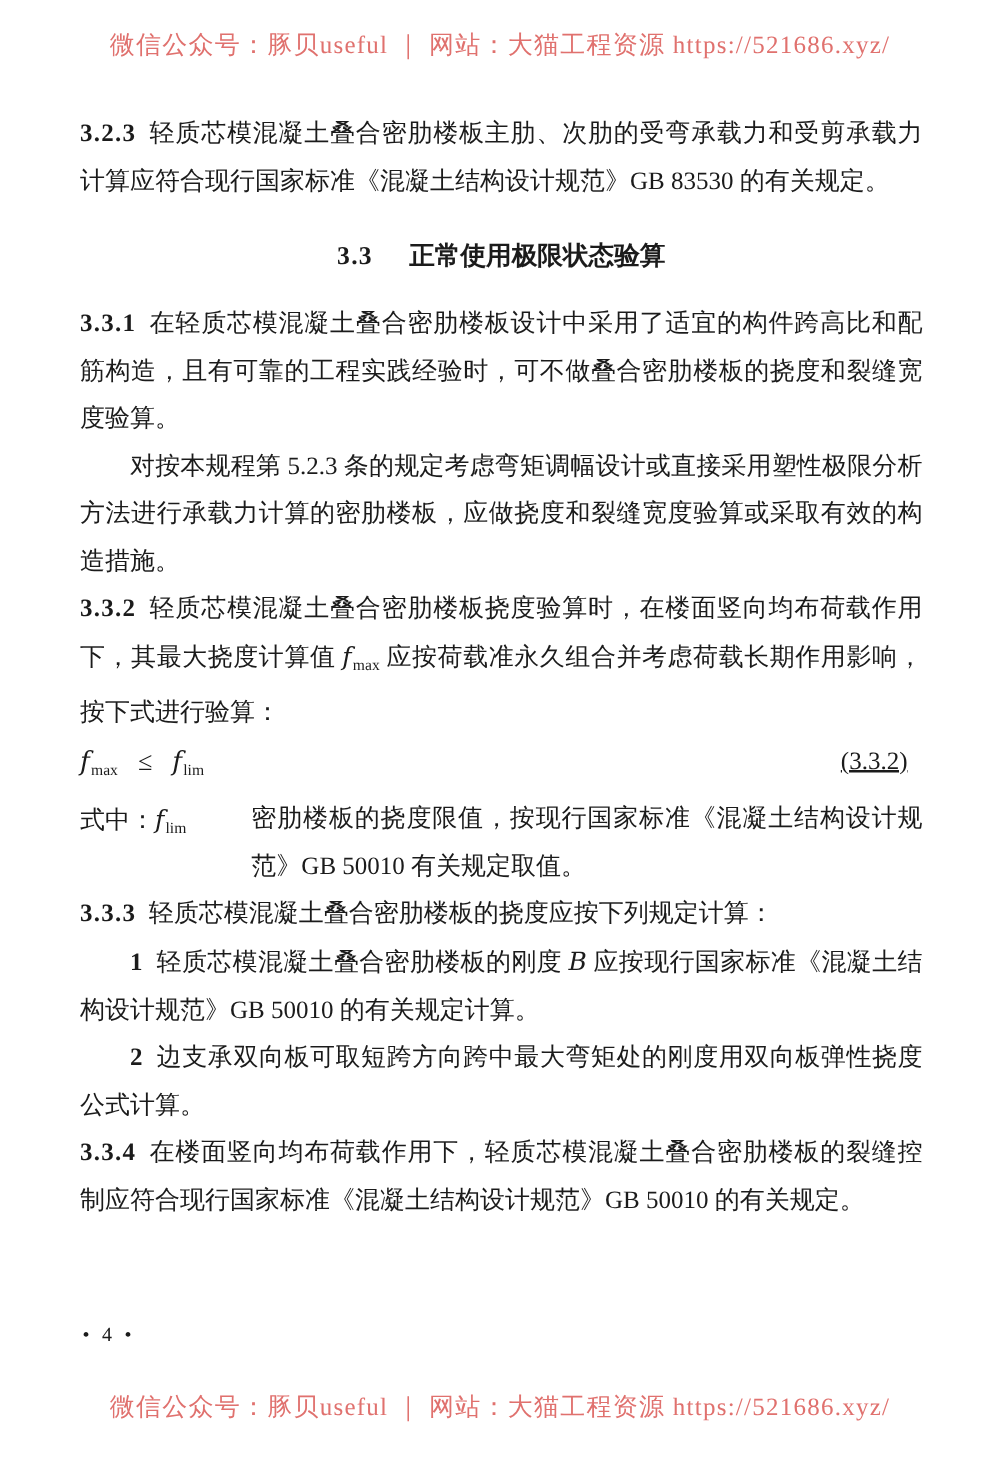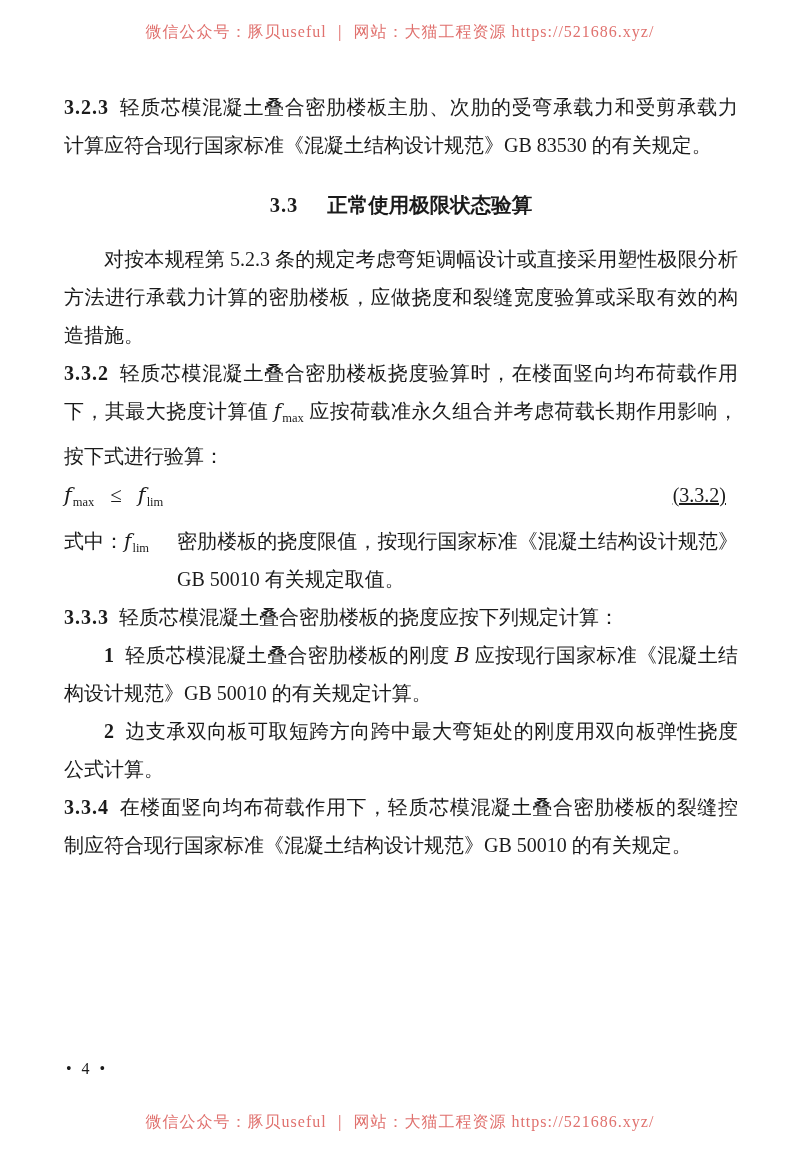--- a/index.html
+++ b/index.html
@@ -8,21 +8,21 @@
     width: 800px; height: 1168px;
     position: relative;
     font-family: "Liberation Serif", "DejaVu Serif", serif;
     color: #1b1b1b;
     overflow: hidden;
   }
   .watermark {
     position: absolute; left: 0; width: 100%;
     text-align: center;
     color: #e0716e;
-    font-size: 16px;
+    font-size: 20px;
     letter-spacing: 1px;
     white-space: nowrap;
   }
   .header-wm { top: 22px; }
   .footer-wm { top: 1112px; }
   .content {
     position: absolute;
     top: 88px; left: 64px; width: 674px;
     font-size: 20px;
     line-height: 38px;
@@ -54,21 +54,21 @@
     position: relative;
     line-height: 40px;
     font-size: 21px;
   }
   .formula-row .rel { margin: 0 16px; }
   .eq-num {
     position: absolute; right: 12px; top: 0;
     font-size: 20px;
     text-decoration: underline;
   }
-  .where { display: flex; }
+  .where { display: flex; gap: 24px; }
   .where-label { white-space: nowrap; margin-right: 28px; }
   .where-desc { flex: 1; text-align: justify; }
   .page-number {
     position: absolute;
     left: 66px; top: 1060px;
     font-size: 16px;
     letter-spacing: 3px;
   }
 </style>
 </head>
@@ -77,20 +77,21 @@
 <div class="page">
 
   <div class="watermark header-wm">微信公众号：豚贝useful ｜ 网站：大猫工程资源 https://521686.xyz/</div>
 
   <main class="content">
 
     <p class="para"><span class="num">3.2.3</span><span class="txt">轻质芯模混凝土叠合密肋楼板主肋、次肋的受弯承载力和受剪承载力计算应符合现行国家标准《混凝土结构设计规范》GB 83530 的有关规定。</span></p>
 
     <h2 class="section-heading"><span class="num">3.3</span><span class="txt">正常使用极限状态验算</span></h2>
 
+    <p class="para"><span class="num">3.3.1</span><span class="txt">在轻质芯模混凝土叠合密肋楼板设计中采用了适宜的构件跨高比和配筋构造，且有可靠的工程实践经验时，可不做叠合密肋楼板的挠度和裂缝宽度验算。</span></p>
 
     <p class="para indent"><span class="txt">对按本规程第 5.2.3 条的规定考虑弯矩调幅设计或直接采用塑性极限分析方法进行承载力计算的密肋楼板，应做挠度和裂缝宽度验算或采取有效的构造措施。</span></p>
 
     <p class="para"><span class="num">3.3.2</span><span class="txt">轻质芯模混凝土叠合密肋楼板挠度验算时，在楼面竖向均布荷载作用下，其最大挠度计算值 </span><span class="mvar">f</span><sub class="msub">max</sub><span class="txt"> 应按荷载准永久组合并考虑荷载长期作用影响，按下式进行验算：</span></p>
 
     <div class="formula-row"><span class="formula"><span class="mvar">f</span><sub class="msub">max</sub><span class="rel">≤</span><span class="mvar">f</span><sub class="msub">lim</sub></span><span class="eq-num">(3.3.2)</span></div>
 
     <div class="where">
         <span class="where-label"><span>式中：</span><span class="mvar">f</span><sub class="msub">lim</sub></span>
         <span class="where-desc">密肋楼板的挠度限值，按现行国家标准《混凝土结构设计规范》GB 50010 有关规定取值。</span>

